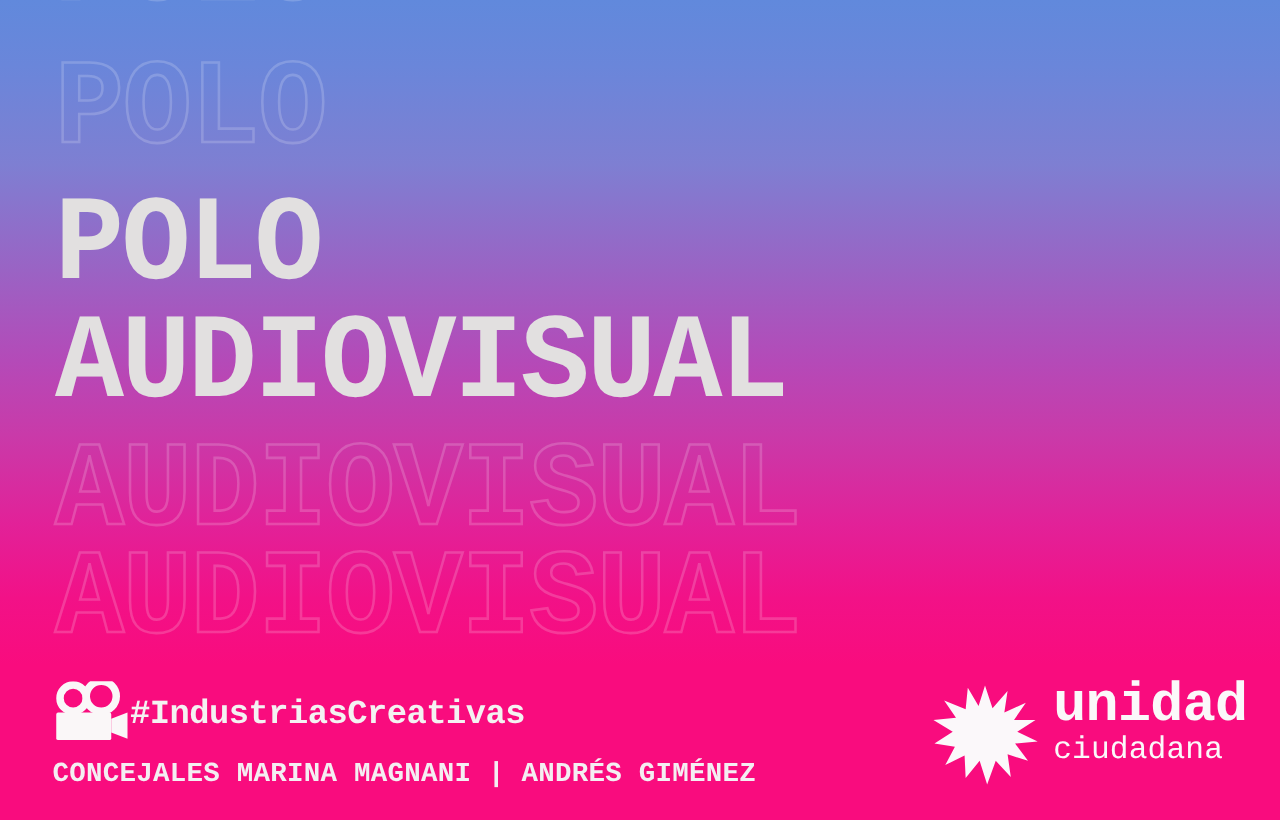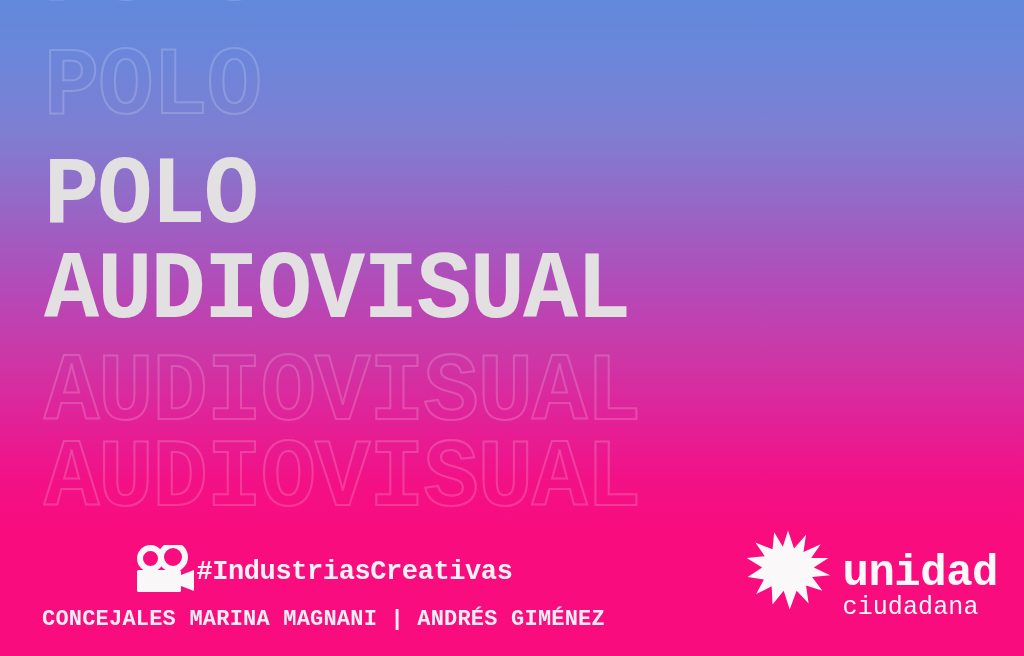--- a/index.html
+++ b/index.html
@@ -70,44 +70,43 @@
   
   .footer-left {
     position: absolute;
     left: 42px;
     bottom: 24px;
   }
   .hashtag-row {
     display: flex;
     align-items: center;
     margin-bottom: 9px;
-    justify-content: center;
   }
   .cam-icon { display: block; }
   .hashtag {
     color: #f4f2f2;
     font-size: 27px;
     font-weight: 700;
     letter-spacing: -0.4px;
     white-space: nowrap;
   }
   .concejales {
     color: #f4eef2;
     font-size: 22px;
     font-weight: 700;
     letter-spacing: 0.2px;
     white-space: nowrap;
   }
 
   .brand {
     position: absolute;
     right: 26px;
-    bottom: 36px;
+    bottom: 18px;
     display: flex;
-    align-items: flex-end;
+    align-items: flex-start;
     gap: 12px;
   }
   .brand-sun { display: block; }
   .brand-words { line-height: 1; }
   .brand-unidad {
     display: block;
     color: #fbf8fa;
     font-size: 44px;
     font-weight: 700;
     letter-spacing: -0.5px;

